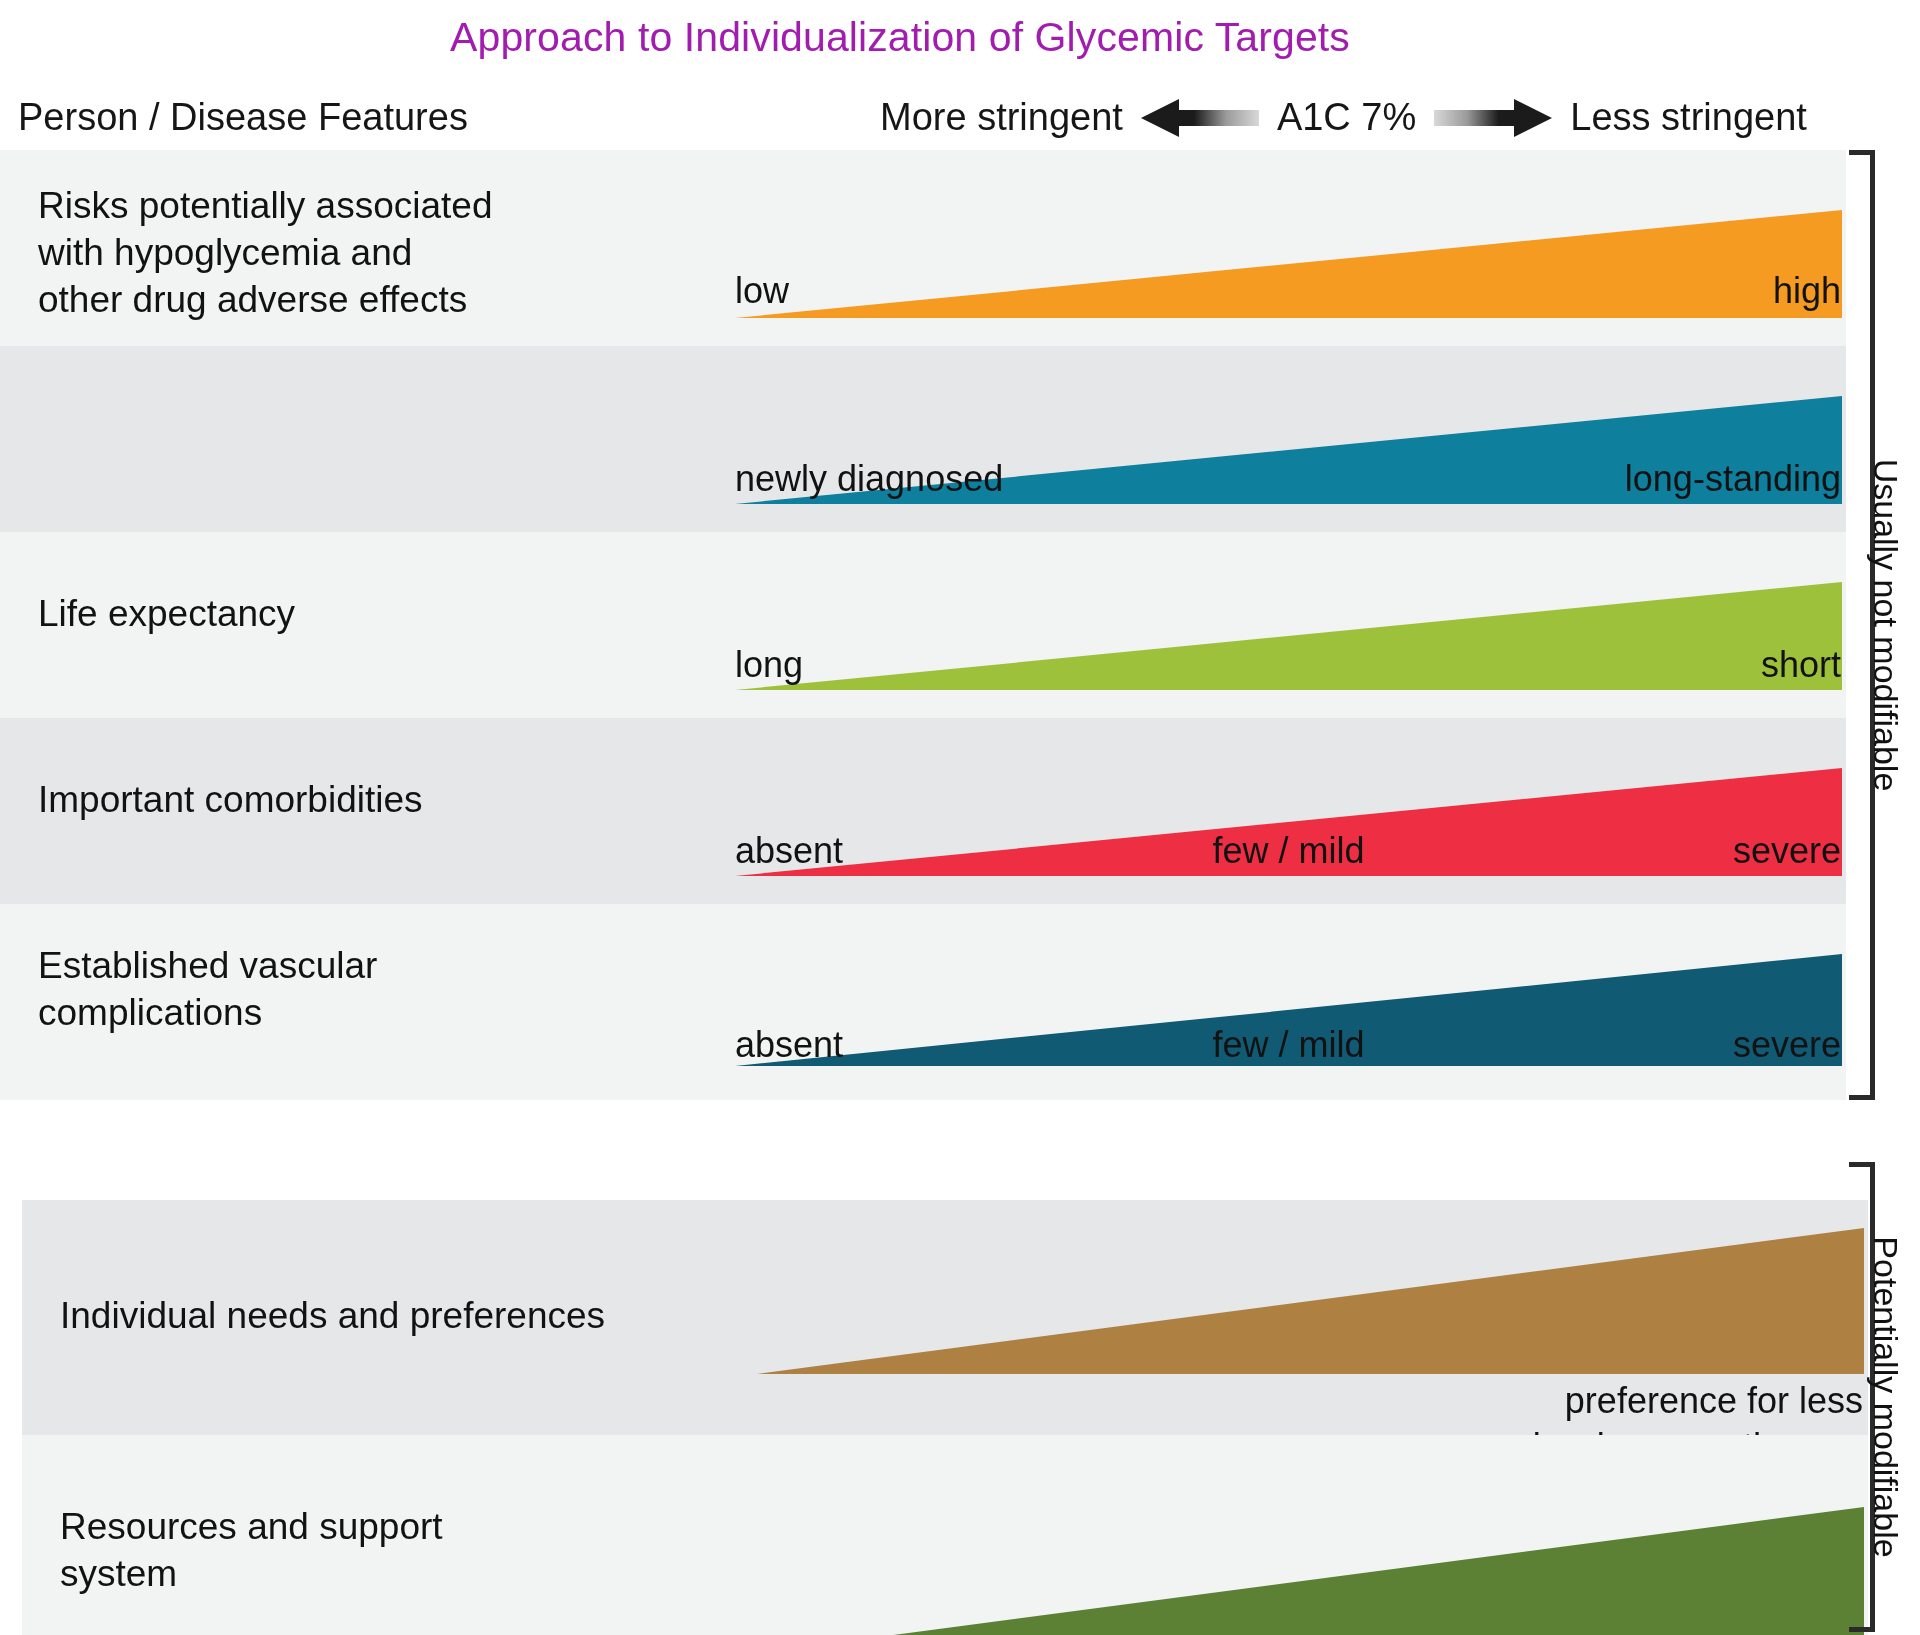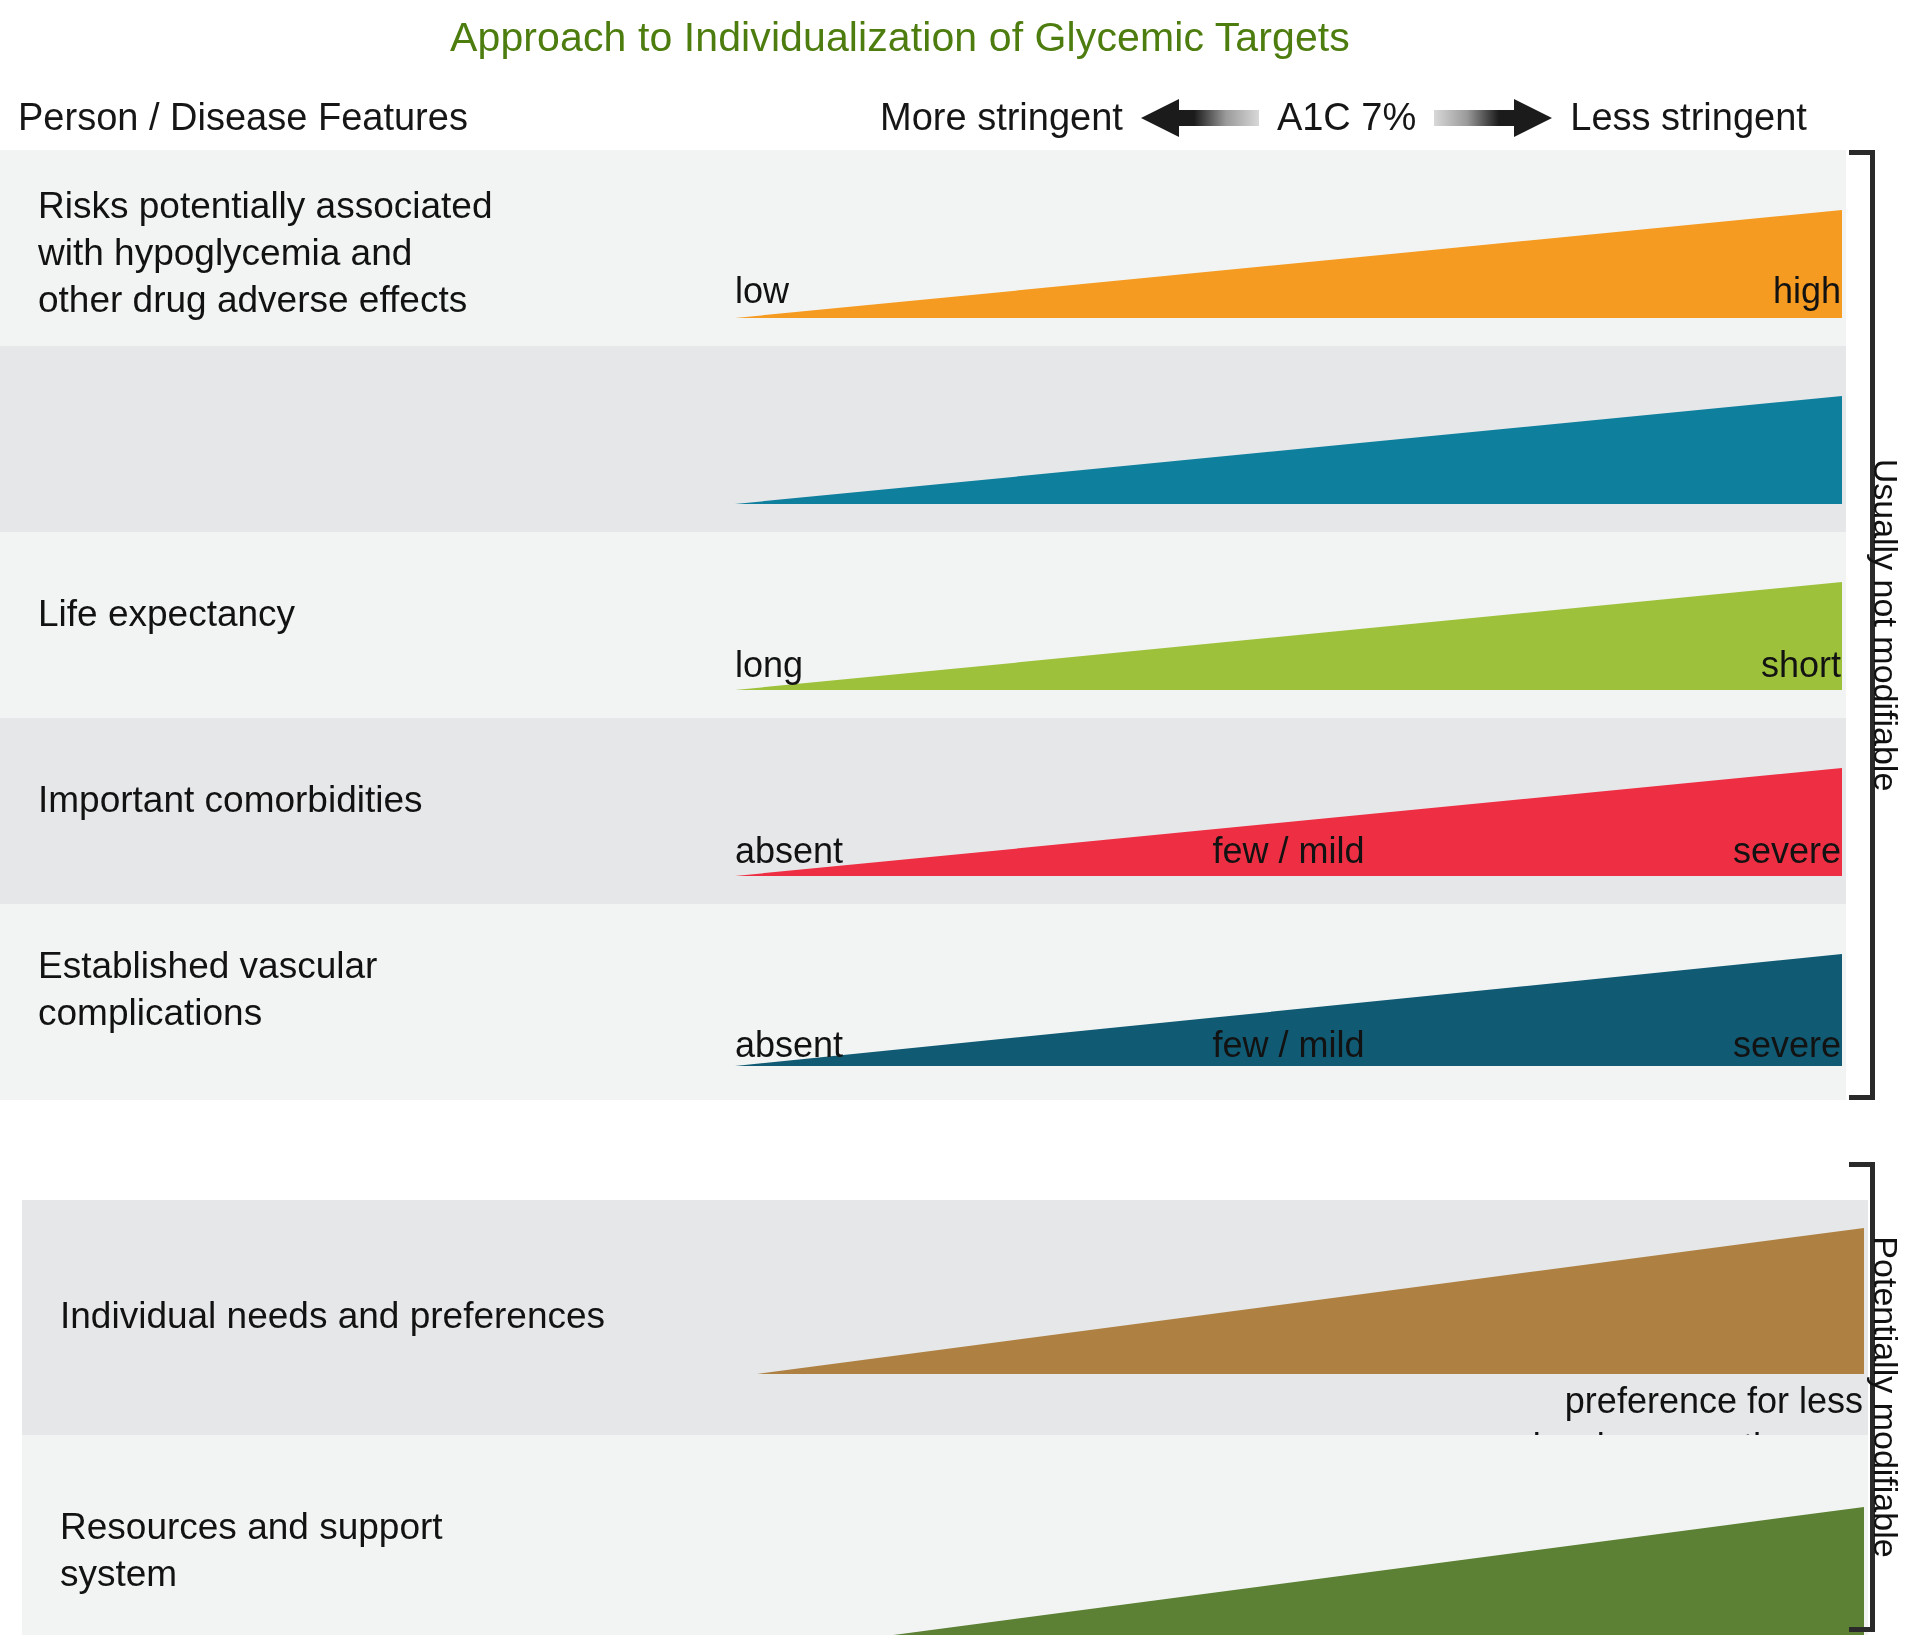--- a/index.html
+++ b/index.html
@@ -10,21 +10,21 @@
     color:#111111;
     position:relative;
     overflow:hidden;
   }
   #page { position:absolute; inset:0; }
 
   
   .title {
     position:absolute; left:0; top:14px; width:1800px;
     text-align:center;
-    font-size:41px; font-weight:400; color:#4d7c0f;
+    font-size:41px; font-weight:400; color:#a21caf;
     letter-spacing:.1px;
   }
 
   
   .header-row {
     position:absolute; left:0; top:96px; width:1920px; height:56px;
   }
   .features-label {
     position:absolute; left:18px; top:0;
     font-size:38px; color:#161616;
@@ -140,20 +140,24 @@
             <div class="sl left">low</div>
             <div class="sl right">high</div>
           </div>
         </div>
         <div class="band even" style="position: absolute; top: 196px; height: 186px;">
           <div class="tri-area" style="top: 50px; height: 108px;">
             <svg class="tri-svg" viewBox="0 0 1107 108" preserveAspectRatio="none" aria-hidden="true">
       <polygon points="0,108 1107,0 1107,108" fill="#0F7F9E"></polygon>
     </svg>
           </div>
+          <div class="scale-labels" style="top: 110px;">
+            <div class="sl left">newly diagnosed</div>
+            <div class="sl right">long-standing</div>
+          </div>
         </div>
         <div class="band odd" style="position: absolute; top: 382px; height: 186px;">
           <div class="band-label" style="top: 58px;">Life expectancy</div>
           <div class="tri-area" style="top: 50px; height: 108px;">
             <svg class="tri-svg" viewBox="0 0 1107 108" preserveAspectRatio="none" aria-hidden="true">
       <polygon points="0,108 1107,0 1107,108" fill="#9EC13C"></polygon>
     </svg>
           </div>
           <div class="scale-labels" style="top: 110px;">
             <div class="sl left">long</div>

